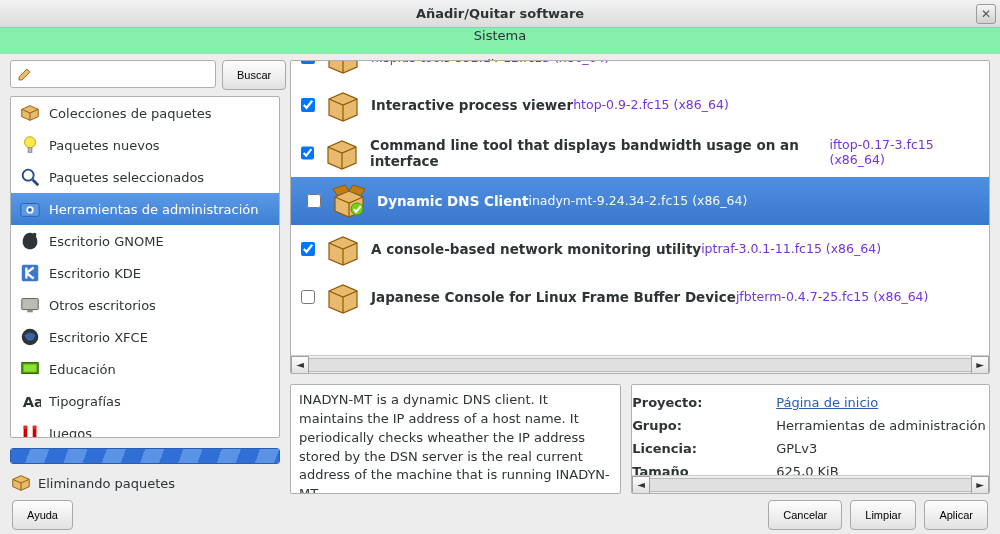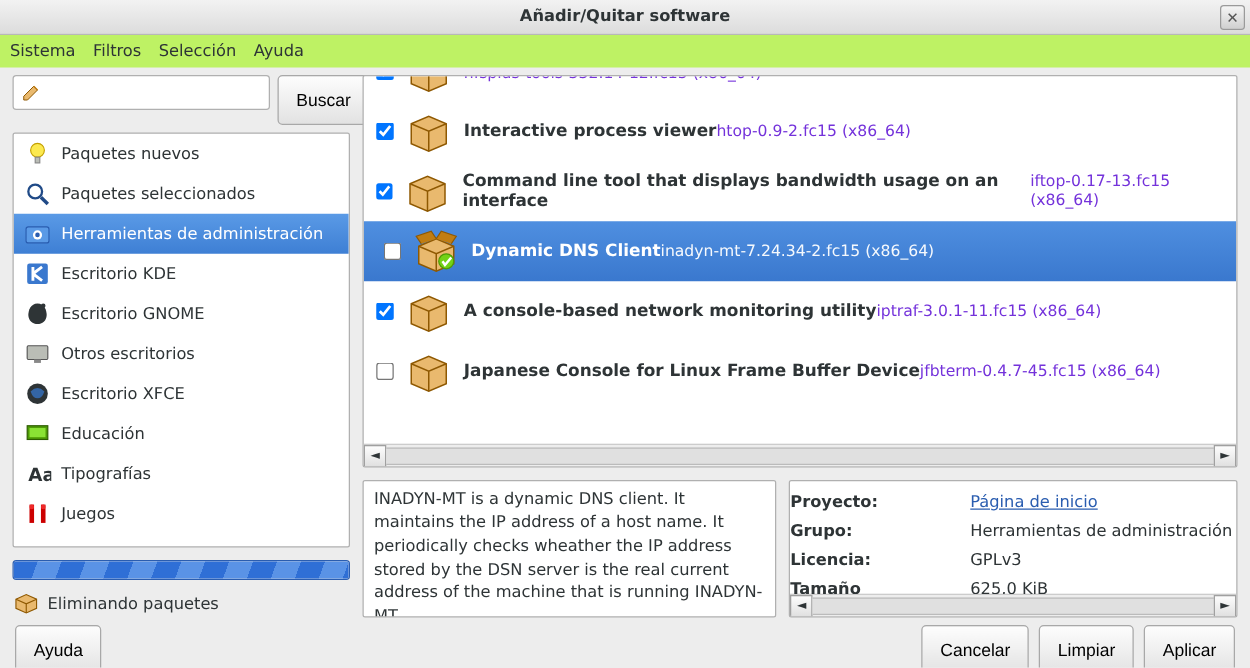--- a/index.html
+++ b/index.html
@@ -33,21 +33,22 @@
   display:flex;align-items:center;justify-content:center;
   font-size: 12px; color:#555;
   cursor:pointer;
 }
 .menubar {
   height: 26px;
   display: flex;
   align-items: center;
   padding: 0 8px;
   gap: 14px;
-  background: #bef264;
+  background: #86efac;
+  flex-direction: column;
 }
 .menubar .menuitem { cursor:pointer; }
 .content {
   display: flex;
   padding: 6px 10px 0 10px;
   gap: 10px;
   height: 440px;
 }
 .leftpane {
   width: 270px;
@@ -62,27 +63,27 @@
   border: 1px solid #b0b0b0;
   border-radius: 3px;
   display:flex;
   align-items:center;
   padding: 0 6px;
 }
 .searchbox input {
   border:none; outline:none; flex:1; font-size:13px; background:transparent;
 }
 .btn {
-  height: 40px;
+  height: 30px;
   padding: 0 14px;
   background: linear-gradient(to bottom,#fdfdfd,#e2e2e2);
   border: 1px solid #a8a8a8;
   border-radius: 4px;
   cursor: pointer;
-  font-size: 14px;
+  font-size: 11px;
   display:inline-flex;align-items:center;justify-content:center;
 }
 .catframe {
   flex:1;
   min-height:0;
   border: 1px solid #b0b0b0;
   background:#fff;
   border-radius:2px;
   display:flex;
 }
@@ -275,20 +276,29 @@
         <input type="text" placeholder="" style="">
       </div>
       <button class="btn">Buscar</button>
     </div>
 
     <div class="catframe">
       <div class="catlist" id="catlist">
           <div class="catitem">
             <span class="caticon">
               <svg viewBox="0 0 24 24">
+                <path d="M3 8 L12 4 L21 8 L21 16 L12 20 L3 16 Z" fill="#e9b96e" stroke="#8f5902"></path>
+                <path d="M3 8 L12 12 L21 8 M12 12 L12 20" fill="none" stroke="#8f5902"></path>
+              </svg>
+            </span>
+            <span>Colecciones de paquetes</span>
+          </div>
+          <div class="catitem">
+            <span class="caticon">
+              <svg viewBox="0 0 24 24">
                 <circle cx="12" cy="9" r="6" fill="#fce94f" stroke="#c4a000"></circle>
                 <rect x="10" y="15" width="4" height="5" fill="#babdb6" stroke="#888"></rect>
               </svg>
             </span>
             <span>Paquetes nuevos</span>
           </div>
           <div class="catitem">
             <span class="caticon">
               <svg viewBox="0 0 24 24">
                 <circle cx="10" cy="10" r="6" fill="none" stroke="#204a87" stroke-width="2"></circle>
@@ -303,34 +313,34 @@
                 <rect x="2" y="6" width="20" height="14" rx="2" fill="#5a9ae6" stroke="#2a5db0"></rect>
                 <circle cx="12" cy="13" r="4" fill="#fff"></circle>
                 <circle cx="12" cy="13" r="2" fill="#2a5db0"></circle>
               </svg>
             </span>
             <span>Herramientas de administración</span>
           </div>
           <div class="catitem">
             <span class="caticon">
               <svg viewBox="0 0 24 24">
+                <path d="M12 3 C6 3 4 9 4 13 C4 18 8 21 12 21 C16 21 20 18 20 13 C20 9 18 3 12 3 Z" fill="#2e3436"></path>
+                <circle cx="17" cy="5" r="2" fill="#2e3436"></circle>
+              </svg>
+            </span>
+            <span>Escritorio GNOME</span>
+          </div>
+          <div class="catitem">
+            <span class="caticon">
+              <svg viewBox="0 0 24 24">
                 <rect x="3" y="3" width="18" height="18" rx="2" fill="#3a78ce"></rect>
                 <path d="M8 6 L8 18 M8 12 L16 6 M8 12 L16 18" stroke="#fff" stroke-width="2.5" fill="none"></path>
               </svg>
             </span>
             <span>Escritorio KDE</span>
-          </div>
-          <div class="catitem">
-            <span class="caticon">
-              <svg viewBox="0 0 24 24">
-                <path d="M12 3 C6 3 4 9 4 13 C4 18 8 21 12 21 C16 21 20 18 20 13 C20 9 18 3 12 3 Z" fill="#2e3436"></path>
-                <circle cx="17" cy="5" r="2" fill="#2e3436"></circle>
-              </svg>
-            </span>
-            <span>Escritorio GNOME</span>
           </div>
           <div class="catitem">
             <span class="caticon">
               <svg viewBox="0 0 24 24">
                 <rect x="3" y="5" width="18" height="12" rx="1" fill="#babdb6" stroke="#555"></rect>
                 <rect x="9" y="17" width="6" height="3" fill="#888"></rect>
               </svg>
             </span>
             <span>Otros escritorios</span>
           </div>
@@ -415,35 +425,35 @@
             </span>
           </div>
           <div class="pkgrow">
             <input type="checkbox" class="chk" checked="" style="">
             <span class="pkgicon"><svg class="box-svg" viewBox="0 0 36 36">
                 <path d="M4 12 L18 6 L32 12 L32 28 L18 34 L4 28 Z" fill="#e9b96e" stroke="#8f5902" stroke-width="1.2"></path>
                 <path d="M4 12 L18 18 L32 12 M18 18 L18 34" fill="none" stroke="#8f5902" stroke-width="1.2"></path>
               </svg></span>
             <span class="pkgtext">
               <span class="pkgtitle">Command line tool that displays bandwidth usage on an interface</span>
-              <span class="pkgsub">iftop-0.17-13.fc15 (x86_64)</span>
+              <span class="pkgsub">iftop-0.17-3.fc15 (x86_64)</span>
             </span>
           </div>
           <div class="pkgrow selected">
             <input type="checkbox" class="chk" style="">
             <span class="pkgicon"><svg class="box-svg" viewBox="0 0 36 36">
                 <path d="M4 14 L18 8 L32 14 L32 28 L18 34 L4 28 Z" fill="#e9b96e" stroke="#8f5902" stroke-width="1.2"></path>
                 <path d="M4 14 L18 20 L32 14 M18 20 L18 34" fill="none" stroke="#8f5902" stroke-width="1.2"></path>
                 <path d="M6 12 L2 6 L14 2 L18 8 M30 12 L34 6 L22 2 L18 8" fill="#c17d11" stroke="#8f5902" stroke-width="1"></path>
                 <circle cx="26" cy="26" r="6" fill="#73d216" stroke="#4e9a06"></circle>
                 <path d="M23 26 L25 29 L30 23" fill="none" stroke="#fff" stroke-width="2"></path>
               </svg></span>
             <span class="pkgtext">
               <span class="pkgtitle">Dynamic DNS Client</span>
-              <span class="pkgsub">inadyn-mt-7.24.34-2.fc15 (x86_64)</span>
+              <span class="pkgsub">inadyn-mt-9.24.34-2.fc15 (x86_64)</span>
             </span>
           </div>
           <div class="pkgrow">
             <input type="checkbox" class="chk" checked="" style="">
             <span class="pkgicon"><svg class="box-svg" viewBox="0 0 36 36">
                 <path d="M4 12 L18 6 L32 12 L32 28 L18 34 L4 28 Z" fill="#e9b96e" stroke="#8f5902" stroke-width="1.2"></path>
                 <path d="M4 12 L18 18 L32 12 M18 18 L18 34" fill="none" stroke="#8f5902" stroke-width="1.2"></path>
               </svg></span>
             <span class="pkgtext">
               <span class="pkgtitle">A console-based network monitoring utility</span>
@@ -451,21 +461,21 @@
             </span>
           </div>
           <div class="pkgrow">
             <input type="checkbox" class="chk" style="">
             <span class="pkgicon"><svg class="box-svg" viewBox="0 0 36 36">
                 <path d="M4 12 L18 6 L32 12 L32 28 L18 34 L4 28 Z" fill="#e9b96e" stroke="#8f5902" stroke-width="1.2"></path>
                 <path d="M4 12 L18 18 L32 12 M18 18 L18 34" fill="none" stroke="#8f5902" stroke-width="1.2"></path>
               </svg></span>
             <span class="pkgtext">
               <span class="pkgtitle">Japanese Console for Linux Frame Buffer Device</span>
-              <span class="pkgsub">jfbterm-0.4.7-45.fc15 (x86_64)</span>
+              <span class="pkgsub">jfbterm-0.4.7-25.fc15 (x86_64)</span>
             </span>
           </div>
         </div>
       <div class="hscroll">
         <div class="arrow">◄</div>
         <div class="track"></div>
         <div class="arrow">►</div>
       </div>
     </div>
 

